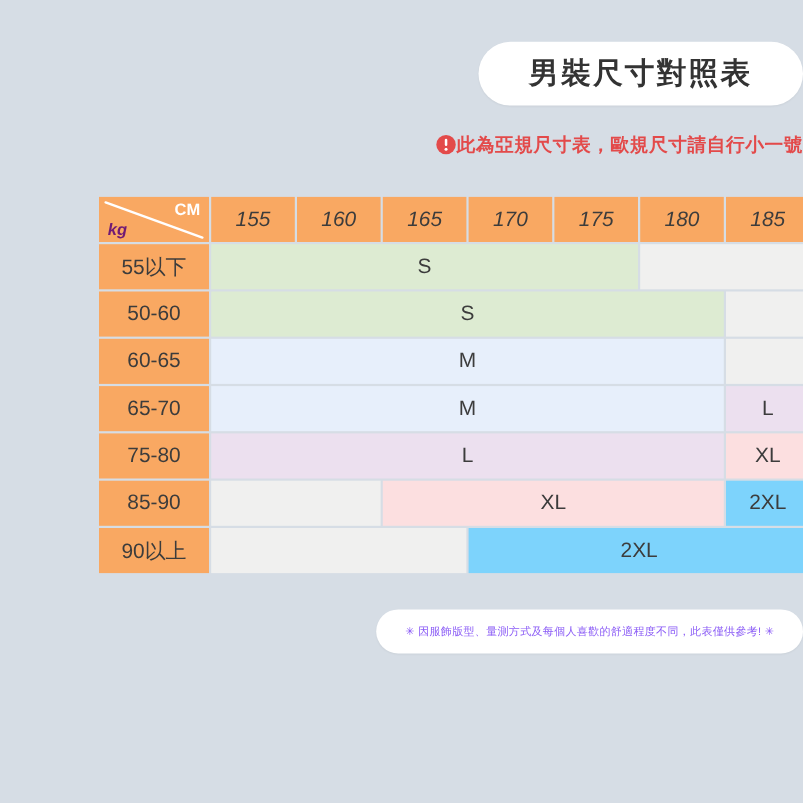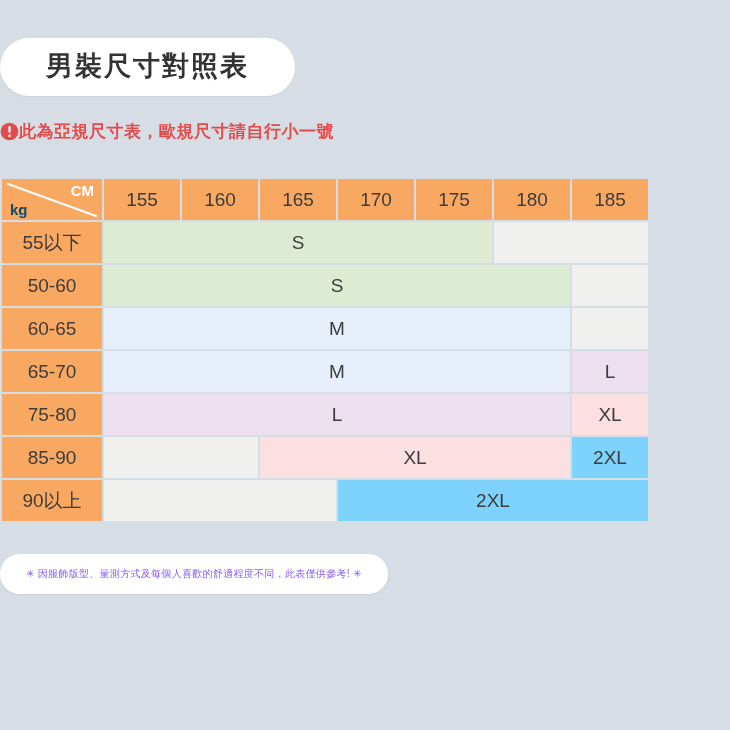--- a/index.html
+++ b/index.html
@@ -15,21 +15,21 @@
     -webkit-font-smoothing: antialiased;
     overflow: hidden;
   }
 
   #page {
     position: relative;
     width: 730px;
     height: 618px;
     display: flex;
     flex-direction: column;
-    align-items: flex-start;
+    align-items: flex-end;
   }
 
   
   .title-pill {
     margin-top: 38px;
     background: #ffffff;
     border-radius: 32px;
     padding: 12px 46px 14px;
     box-shadow: 0 1px 2px rgba(0,0,0,0.05);
   }
@@ -107,27 +107,29 @@
     font-size: 15px;
     font-weight: bold;
     color: #ffffff;
   }
   th.corner-cell .kg-label {
     position: absolute;
     left: 8px;
     bottom: 2px;
     font-size: 15px;
     font-weight: bold;
-    color: #0c4a6e;
+    color: #701a75;
+    font-style: italic;
   }
   th.head-cell {
     background: #f9a862;
     color: #ffffff;
     font-size: 21px;
     font-weight: bold;
+    font-style: italic;
   }
 
   
   td.row-label {
     background: #f9a862;
     color: #ffffff;
     font-size: 20px;
     font-weight: bold;
   }
 

